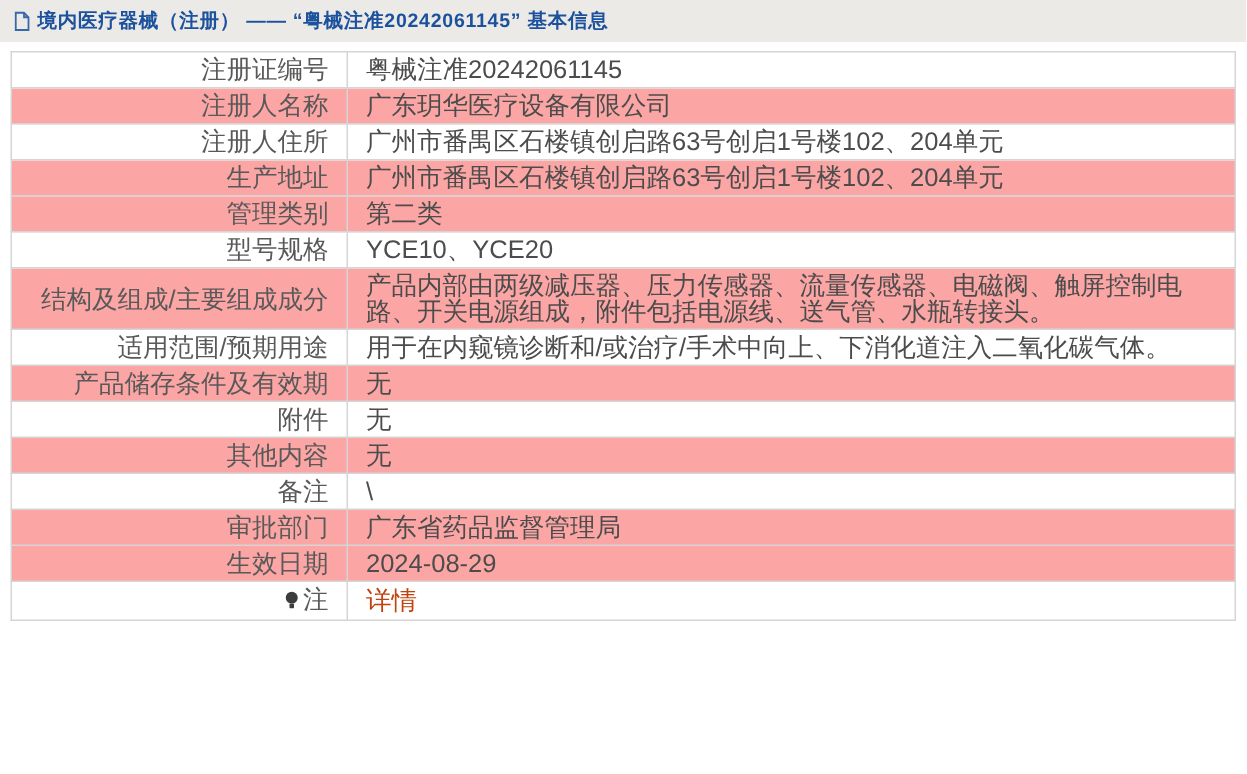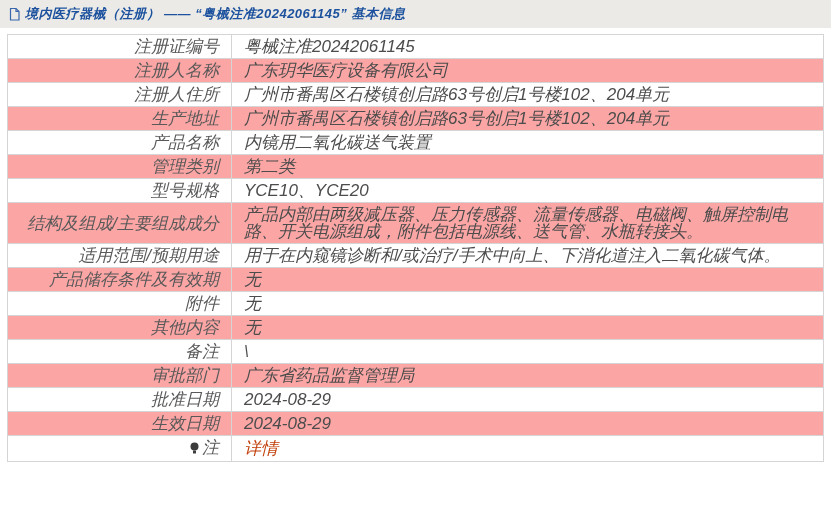--- a/index.html
+++ b/index.html
@@ -7,21 +7,20 @@
     padding: 0;
     background: #ffffff;
     font-family: "Liberation Sans", "DejaVu Sans", sans-serif;
   }
   .page {
     position: relative;
     width: 831px;
     height: 516px;
     background: #ffffff;
     overflow: hidden;
-    font-style: italic;
   }
   .header-bar {
     position: absolute;
     left: 0; top: 0;
     width: 831px;
     height: 28px;
     background: #ebeae6;
     display: flex;
     align-items: center;
     padding-left: 8px;
@@ -104,24 +103,20 @@
           <td class="value-cell">广东玥华医疗设备有限公司</td>
         </tr>
         <tr class="odd">
           <td class="label-cell">注册人住所</td>
           <td class="value-cell">广州市番禺区石楼镇创启路63号创启1号楼102、204单元</td>
         </tr>
         <tr class="even">
           <td class="label-cell">生产地址</td>
           <td class="value-cell">广州市番禺区石楼镇创启路63号创启1号楼102、204单元</td>
         </tr>
-        <tr class="odd">
-          <td class="label-cell">产品名称</td>
-          <td class="value-cell">内镜用二氧化碳送气装置</td>
-        </tr>
         <tr class="even">
           <td class="label-cell">管理类别</td>
           <td class="value-cell">第二类</td>
         </tr>
         <tr class="odd">
           <td class="label-cell">型号规格</td>
           <td class="value-cell">YCE10、YCE20</td>
         </tr>
         <tr class="even">
           <td class="label-cell">结构及组成/主要组成成分</td>
@@ -144,24 +139,20 @@
           <td class="value-cell">无</td>
         </tr>
         <tr class="odd">
           <td class="label-cell">备注</td>
           <td class="value-cell">\</td>
         </tr>
         <tr class="even">
           <td class="label-cell">审批部门</td>
           <td class="value-cell">广东省药品监督管理局</td>
         </tr>
-        <tr class="odd">
-          <td class="label-cell">批准日期</td>
-          <td class="value-cell">2024-08-29</td>
-        </tr>
         <tr class="even">
           <td class="label-cell">生效日期</td>
           <td class="value-cell">2024-08-29</td>
         </tr>
         <tr class="odd">
           <td class="label-cell"><span class="bulb-icon"><svg width="9" height="13" viewBox="0 0 9 13">
                 <circle cx="4.5" cy="4.5" r="4" fill="#3c3c3c"></circle>
                 <rect x="3" y="8.5" width="3" height="3" rx="0.5" fill="#3c3c3c"></rect>
               </svg></span>注</td>
           <td class="value-cell"><a class="detail-link">详情</a></td>

